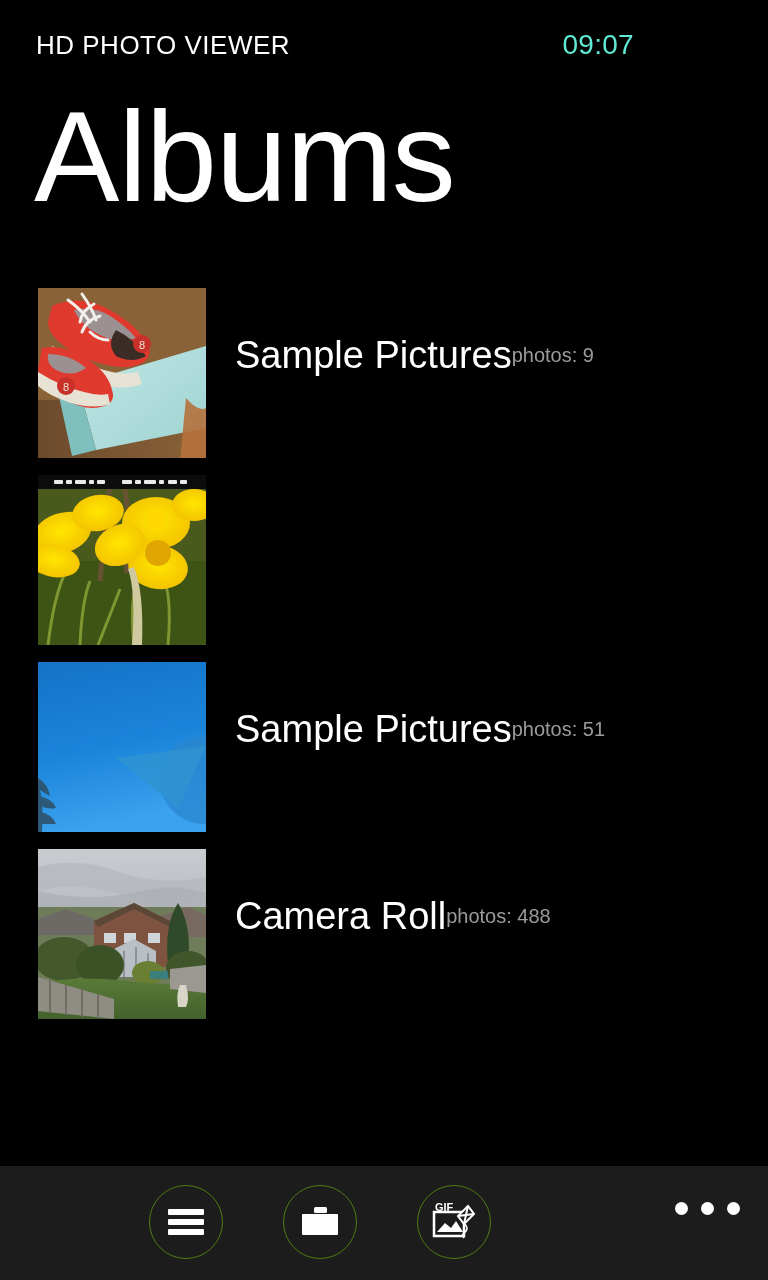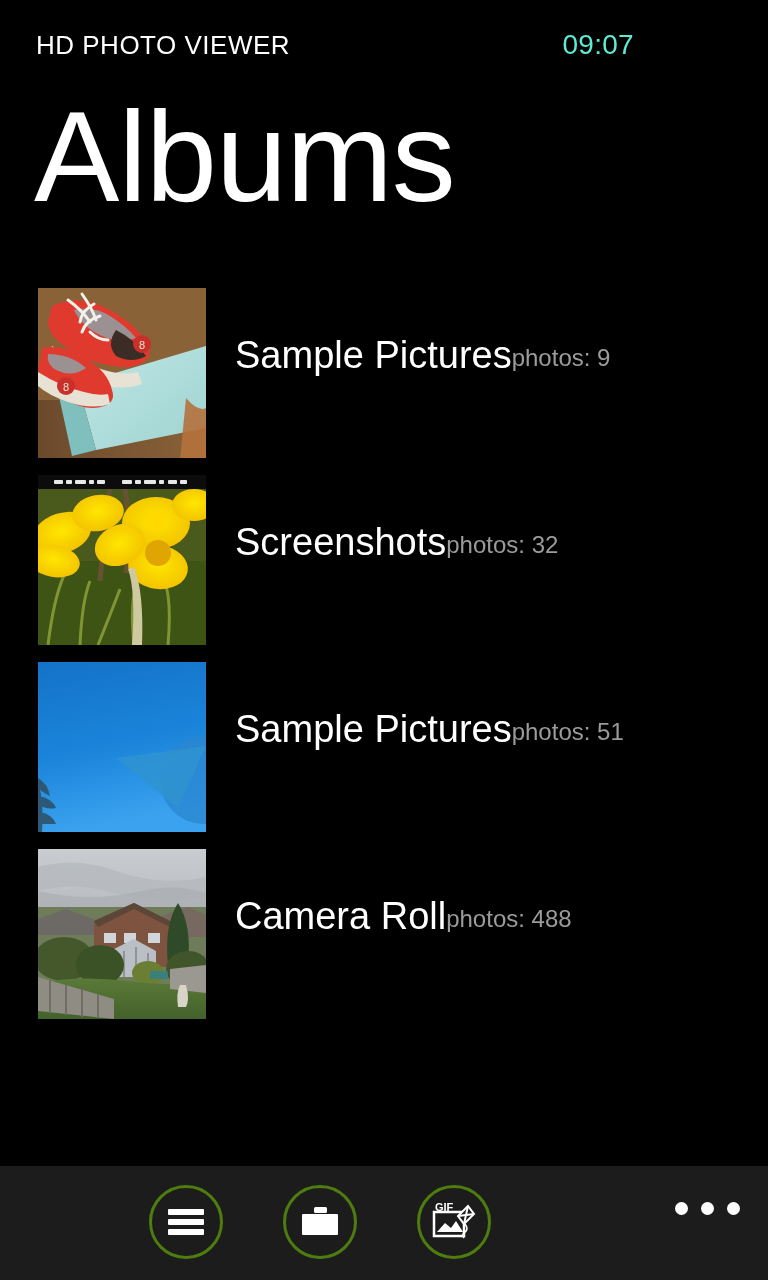--- a/index.html
+++ b/index.html
@@ -89,21 +89,21 @@
   }
   .album-title {
     font-size: 38px;
     font-weight: 400;
     color: #ffffff;
     line-height: 1.05;
     letter-spacing: 0px;
   }
   .album-count {
     margin-top: 9px;
-    font-size: 24px;
+    font-size: 20px;
     font-weight: 400;
     color: #9b9b9b;
     line-height: 1.05;
   }
 
   
   .app-bar {
     position: absolute;
     left: 0;
     bottom: 0;
@@ -116,21 +116,21 @@
     left: 0;
     top: 19px;
     width: 640px;
     display: flex;
     justify-content: center;
     gap: 60px;
   }
   .appbar-btn {
     width: 74px;
     height: 74px;
-    border: 3px solid #4d7c0f;
+    border: 1px solid #4d7c0f;
     border-radius: 50%;
     box-sizing: border-box;
     display: flex;
     align-items: center;
     justify-content: center;
     background: transparent;
   }
   .icon-hamburger {
     width: 36px;
     height: 26px;
@@ -265,24 +265,20 @@
           <rect x="59" y="5" width="8" height="4" rx="1"></rect>
           <rect x="84" y="5" width="10" height="4" rx="1"></rect>
           <rect x="97" y="5" width="6" height="4" rx="1"></rect>
           <rect x="106" y="5" width="12" height="4" rx="1"></rect>
           <rect x="121" y="5" width="5" height="4" rx="1"></rect>
           <rect x="130" y="5" width="9" height="4" rx="1"></rect>
           <rect x="142" y="5" width="7" height="4" rx="1"></rect>
         </g>
       </svg>
     </div>
-    <div class="album-text">
-      <div class="album-title">Screenshots</div>
-      <div class="album-count">photos: 32</div>
-    </div>
   </div>
 
   <div class="album-item">
     <div class="thumb">
       <svg viewBox="0 0 168 170" preserveAspectRatio="xMidYMid slice">
         <defs>
           <linearGradient id="skyG" x1="0" y1="0" x2="0.2" y2="1">
             <stop offset="0" stop-color="#1473c8"></stop>
             <stop offset="0.55" stop-color="#1a84da"></stop>
             <stop offset="1" stop-color="#3ba2ef"></stop>

